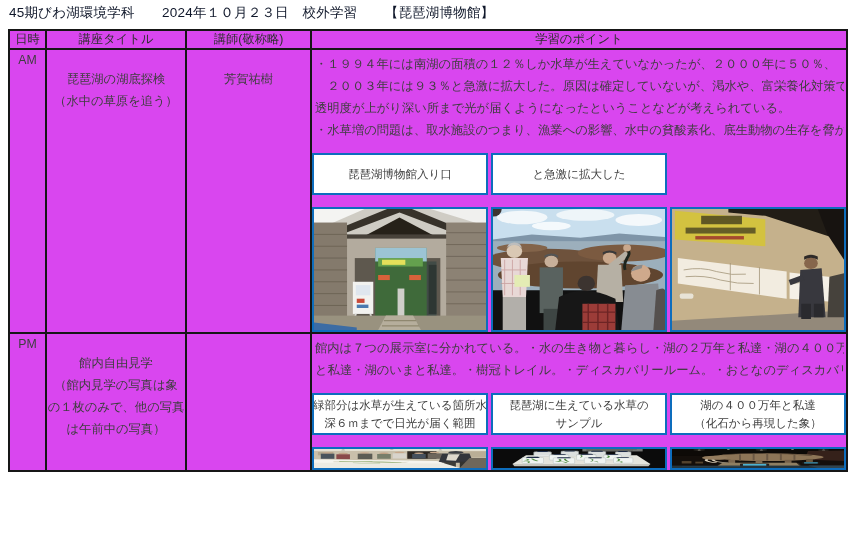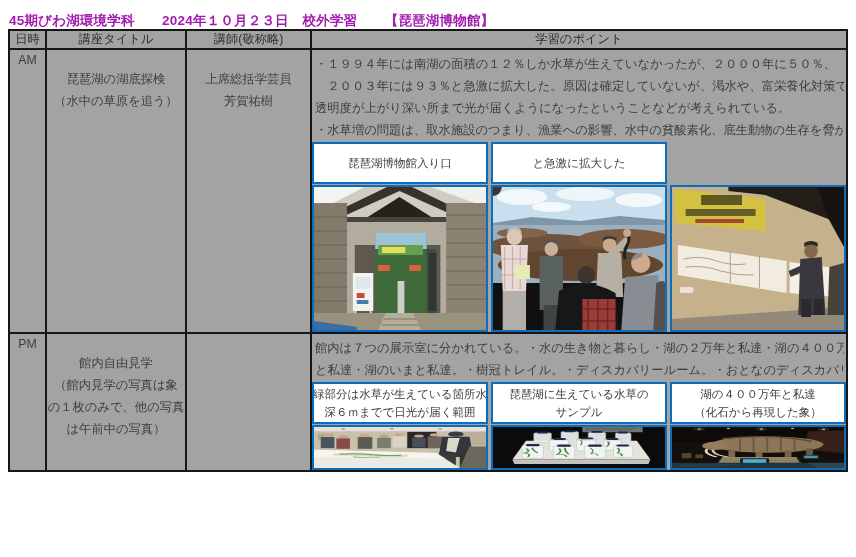--- a/index.html
+++ b/index.html
@@ -3,40 +3,40 @@
 <meta charset="utf-8">
 <style>
   :root { --blue:#0d6dbd; --line:#161616; --ink:#3e3e3e; }
   * { margin:0; padding:0; box-sizing:border-box; }
   html,body { background:#fff; }
   .page {
     position:relative; width:856px; height:557px; background:#fff; overflow:hidden;
     font-family:"Liberation Sans","DejaVu Sans",sans-serif; color:var(--ink);
   }
   .title {
-    position:absolute; left:9px; top:12px; font-size:13.5px; font-weight:bold;
-    color:#a21caf; white-space:nowrap; letter-spacing:.2px;
+    position:absolute; left:9px; top:4px; font-size:13.5px; font-weight:normal;
+    color:#0f172a; white-space:nowrap; letter-spacing:.2px;
   }
   .doc-table {
     position:absolute; left:8px; top:29px; width:840px; height:443px;
     display:grid; grid-template-columns:37px 140px 125px 1fr;
     grid-template-rows:19px 284px 1fr;
-    border:2px solid var(--line); background:#a3a3a3;
+    border:2px solid var(--line); background:#d946ef;
   }
   .cell { border-right:2px solid var(--line); border-bottom:2px solid var(--line); overflow:hidden; }
   .cell.col-last { border-right:none; }
   .cell.row-last { border-bottom:none; }
   .hcell { display:flex; align-items:center; justify-content:center; font-size:12.3px; color:#2e2e2e; white-space:nowrap; }
   .time-cell { text-align:center; padding-top:3px; font-size:12.3px; }
   .lines-center { text-align:center; padding-top:18px; }
   .lines-center .ln { height:22px; line-height:22px; font-size:12.3px; white-space:nowrap; }
   .points-cell { display:flex; flex-direction:column; padding:0; }
   .points-text { padding:3px 2px 0 3px; }
   .pline { height:22px; line-height:22px; font-size:12.3px; white-space:nowrap; overflow:hidden; }
-  .media { display:grid; grid-template-columns:1fr 1fr 1fr; column-gap:3px; margin-top:1px; }
+  .media { display:grid; grid-template-columns:1fr 1fr 1fr; column-gap:3px; margin-top:12px; }
   .captions-row { height:42px; flex:none; }
   .caption-box { border:2px solid var(--blue); background:#fff; display:flex; flex-direction:column; align-items:center; justify-content:center; overflow:hidden; }
   .cap-line { font-size:11.5px; line-height:18px; white-space:nowrap; }
   .photos-row { flex:1; min-height:0; }
   .photo-box { border:2px solid var(--blue); background:#111; overflow:hidden; }
   .photo-box svg { display:block; width:100%; height:100%; }
 </style>
 </head>
 <body>
 
@@ -50,21 +50,20 @@
     <div class="cell hcell">講座タイトル</div>
     <div class="cell hcell">講師(敬称略)</div>
     <div class="cell hcell col-last">学習のポイント</div>
 
     <div class="cell time-cell">AM</div>
     <div class="cell lines-center">
       <div class="ln">琵琶湖の湖底探検</div>
       <div class="ln">（水中の草原を追う）</div>
     </div>
     <div class="cell lines-center">
-      <div class="ln">上席総括学芸員</div>
       <div class="ln">芳賀祐樹</div>
     </div>
     <div class="cell col-last points-cell">
       <div class="points-text">
         <div class="pline">・１９９４年には南湖の面積の１２％しか水草が生えていなかったが、２０００年に５０％、</div>
         <div class="pline">　２００３年には９３％と急激に拡大した。原因は確定していないが、渇水や、富栄養化対策で</div>
         <div class="pline">透明度が上がり深い所まで光が届くようになったということなどが考えられている。</div>
         <div class="pline">・水草増の問題は、取水施設のつまり、漁業への影響、水中の貧酸素化、底生動物の生存を脅かす</div>
       </div>
       <div class="media captions-row">

